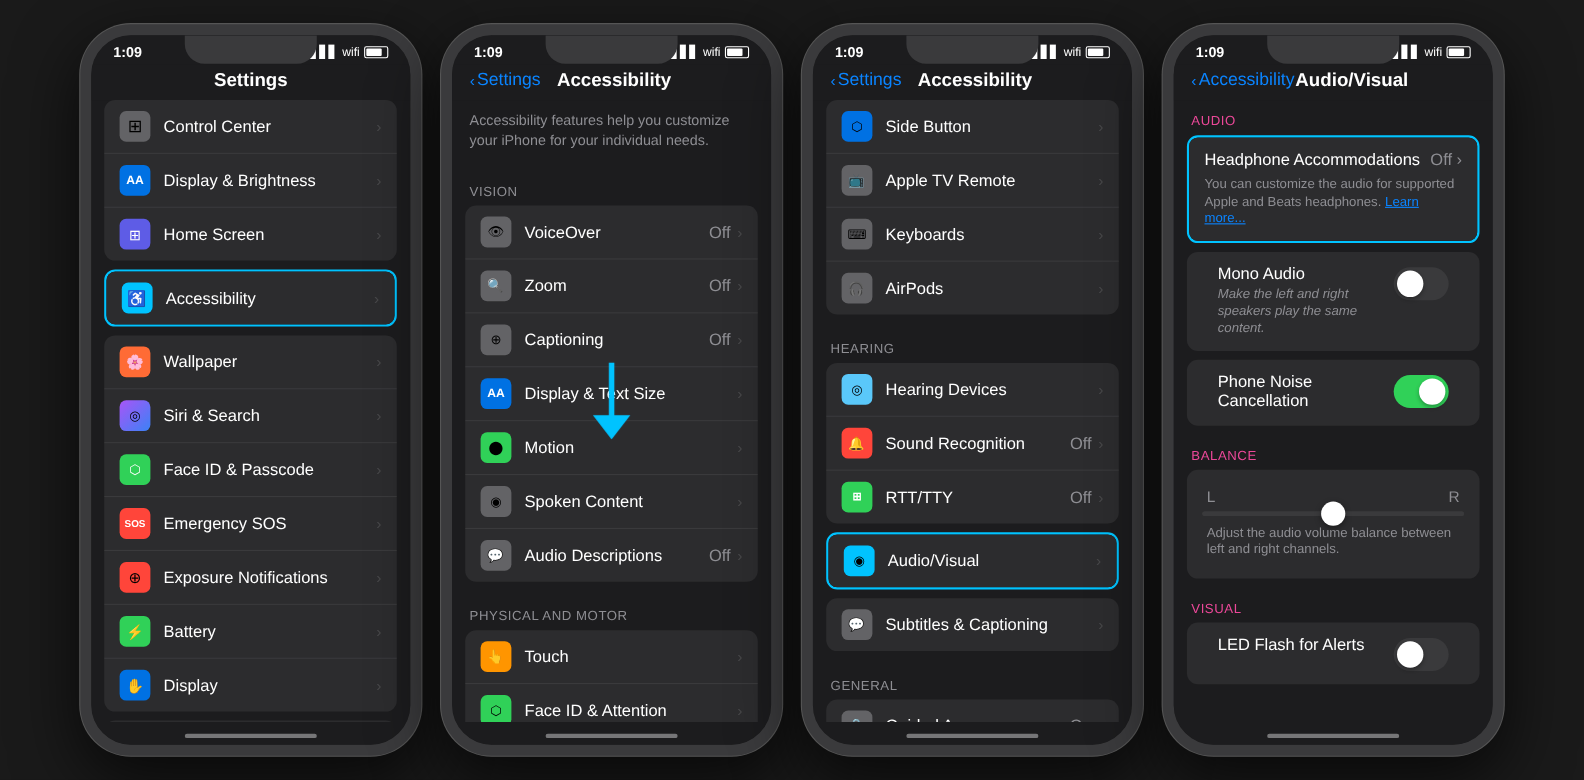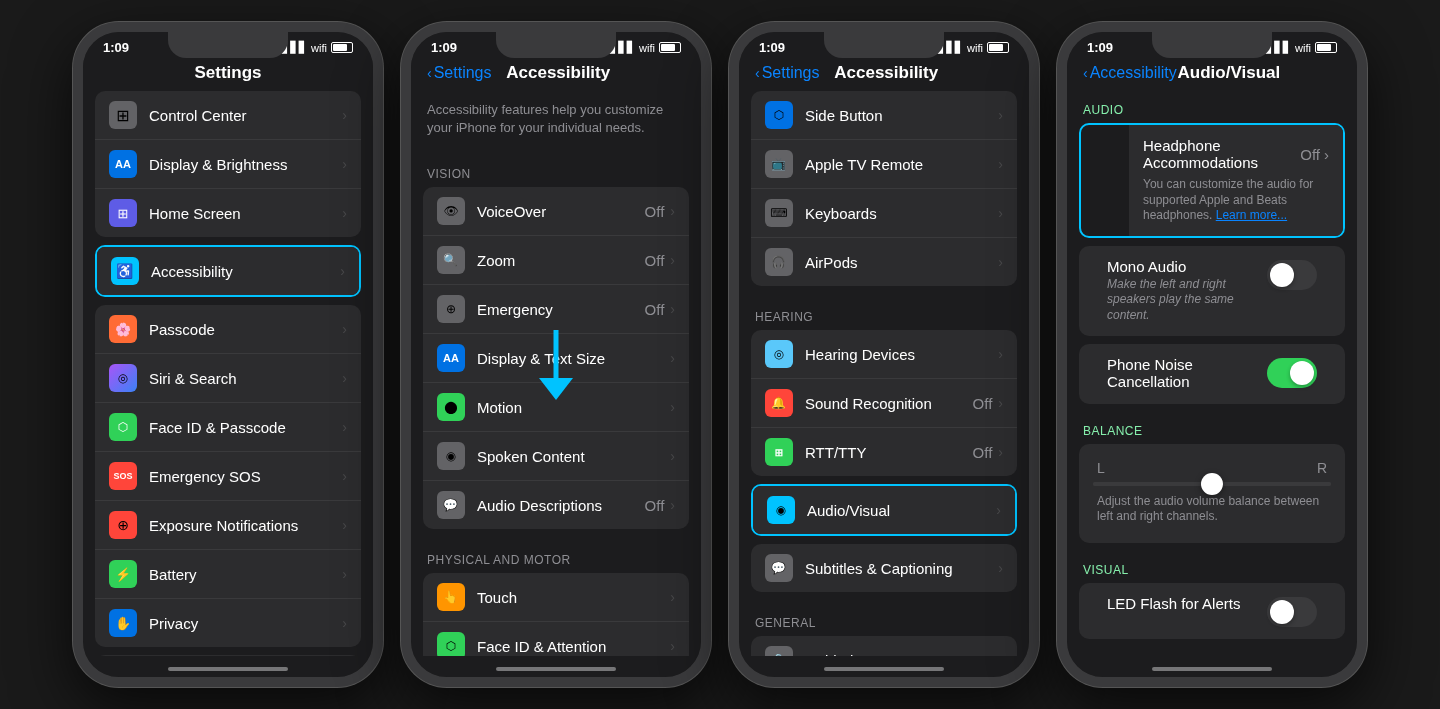--- a/index.html
+++ b/index.html
@@ -168,21 +168,21 @@
       transform: translateX(-50%);
       width: 120px;
       height: 4px;
       background: #fff;
       border-radius: 2px;
       opacity: 0.4;
     }
     
     .audio-section-label {
       font-size: 12px;
-      color: #86efac;
+      color: #ec4899;
       padding: 12px 16px 6px;
       text-transform: uppercase;
       letter-spacing: 0.5px;
     }
     .audio-visual-group {
       background: #2c2c2e;
       border-radius: 10px;
       margin: 0 12px 8px;
       overflow: hidden;
     }
@@ -272,21 +272,20 @@
       font-size: 12px;
       color: #8e8e93;
       padding: 4px 4px 8px;
       line-height: 1.3;
     }
     .headphone-row-highlight {
       border: 2.5px solid #00c3ff;
       border-radius: 10px;
       margin: 0 12px 8px;
       overflow: hidden;
-      padding-left: 48px;
     }
     .headphone-inner {
       background: #2c2c2e;
       padding: 12px 14px;
     }
     .headphone-main {
       display: flex;
       align-items: center;
       justify-content: space-between;
       margin-bottom: 6px;
@@ -377,21 +376,21 @@
               <div class="row-icon" style="background:#00c3ff; font-size:14px; color:#fff;">♿</div>
               <span class="row-label">Accessibility</span>
               <span class="chevron">›</span>
             </div>
           </div>
         </div>
 
         <div class="settings-group">
           <div class="settings-row">
             <div class="row-icon" style="background:#ff6b35; font-size:13px;">🌸</div>
-            <span class="row-label">Passcode</span>
+            <span class="row-label">Wallpaper</span>
             <span class="chevron">›</span>
           </div>
           <div class="settings-row">
             <div class="row-icon" style="background: linear-gradient(135deg,#a855f7,#3b82f6); font-size:12px;">◎</div>
             <span class="row-label">Siri &amp; Search</span>
             <span class="chevron">›</span>
           </div>
           <div class="settings-row">
             <div class="row-icon" style="background:#30d158; font-size:12px; color:#fff;">⬡</div>
             <span class="row-label">Face ID &amp; Passcode</span>
@@ -407,21 +406,21 @@
             <span class="row-label">Exposure Notifications</span>
             <span class="chevron">›</span>
           </div>
           <div class="settings-row">
             <div class="row-icon" style="background:#30d158; font-size:13px;">⚡</div>
             <span class="row-label">Battery</span>
             <span class="chevron">›</span>
           </div>
           <div class="settings-row">
             <div class="row-icon" style="background:#0071e3; font-size:13px;">✋</div>
-            <span class="row-label">Privacy</span>
+            <span class="row-label">Display</span>
             <span class="chevron">›</span>
           </div>
         </div>
 
         <div class="settings-group">
           <div class="settings-row">
             
             
             
           </div>
@@ -466,21 +465,21 @@
             <span class="chevron">›</span>
           </div>
           <div class="settings-row">
             <div class="row-icon" style="background:#636366; font-size:12px;">🔍</div>
             <span class="row-label">Zoom</span>
             <span class="row-value">Off</span>
             <span class="chevron">›</span>
           </div>
           <div class="settings-row">
             <div class="row-icon" style="background:#636366; font-size:12px;">⊕</div>
-            <span class="row-label">Emergency</span>
+            <span class="row-label">Captioning</span>
             <span class="row-value">Off</span>
             <span class="chevron">›</span>
           </div>
           <div class="settings-row">
             <div class="row-icon" style="background:#0071e3; font-size:11px; font-weight:700; color:#fff;">AA</div>
             <span class="row-label">Display &amp; Text Size</span>
             <span class="chevron">›</span>
           </div>
           <div class="settings-row">
             <div class="row-icon" style="background:#30d158; font-size:12px;">⬤</div>

